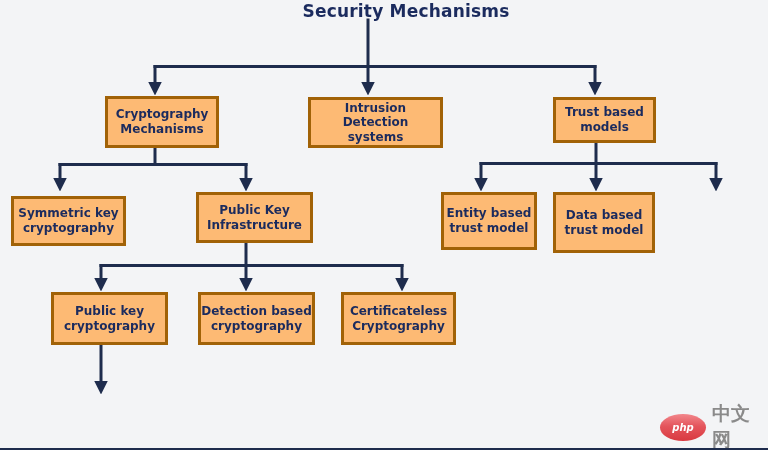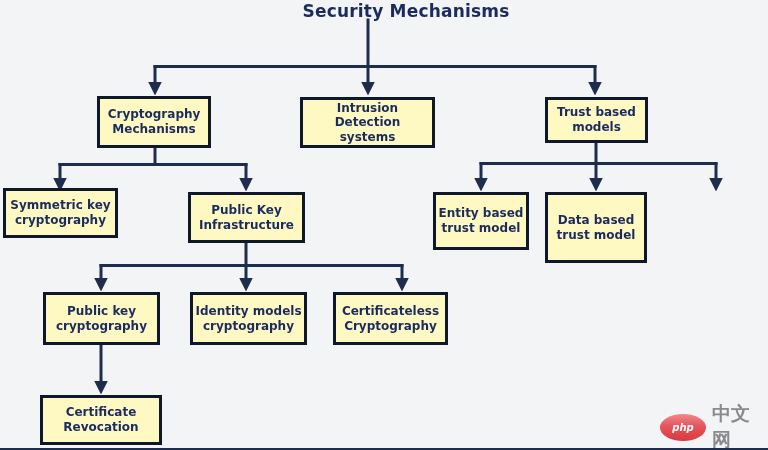--- a/index.html
+++ b/index.html
@@ -22,31 +22,32 @@
     letter-spacing: 0.2px;
     padding-left: 36px;
   }
   .connectors {
     position: absolute;
     left: 0; top: 0;
   }
   .node {
     position: absolute;
     box-sizing: border-box;
-    background: #fef9c3;
-    border: 3px solid #0f172a;
+    background: #fdba74;
+    border: 3px solid #a16207;
     color: #1b2b5e;
     font-weight: bold;
     font-size: 12px;
     line-height: 1.22;
     display: flex;
     align-items: center;
     justify-content: center;
     text-align: center;
     white-space: pre-line;
+    margin-left: 8px;
   }
   .watermark {
     position: absolute;
     left: 660px; top: 401px;
     display: flex;
     align-items: center;
   }
   .php-badge {
     display: flex;
     align-items: center;
@@ -117,44 +118,42 @@
   <div class="node" style="left:97px;  top:96px;  width:114px; height:52px;">Cryptography
 Mechanisms</div>
 
   <div class="node" style="left:545px; top:97px;  width:103px; height:46px;">Trust based
 models</div>
 
   <div class="node" style="left:300px; top:97px;  width:135px; height:51px;">Intrusion
 Detection
 systems</div>
 
-  <div class="node" style="left:3px;   top:188px; width:115px; height:50px;">Symmetric key
+  <div class="node" style="left:3px;   top:196px; width:115px; height:50px;">Symmetric key
 cryptography</div>
 
   <div class="node" style="left:188px; top:192px; width:117px; height:51px;">Public Key
 Infrastructure</div>
 
   <div class="node" style="left:433px; top:192px; width:96px;  height:58px;">Entity based
 trust model</div>
 
-  <div class="node" style="left:545px; top:192px; width:102px; height:71px;">Data based
+  <div class="node" style="left:545px; top:192px; width:102px; height:61px;">Data based
 trust model</div>
 
 
   <div class="node" style="left:43px;  top:292px; width:117px; height:53px;">Public key
 cryptography</div>
 
-  <div class="node" style="left:190px; top:292px; width:117px; height:53px;">Identity models
+  <div class="node" style="left:190px; top:292px; width:117px; height:53px;">Detection based
 cryptography</div>
 
   <div class="node" style="left:333px; top:292px; width:115px; height:53px;">Certificateless
 Cryptography</div>
 
-  <div class="node" style="left:40px;  top:395px; width:122px; height:50px;">Certificate
-Revocation</div>
 
   <div class="watermark">
     <span class="php-badge">php</span>
     <span class="cn-text">中文网</span>
   </div>
 
   <div class="bottom-line"></div>
 
 </div>
 

